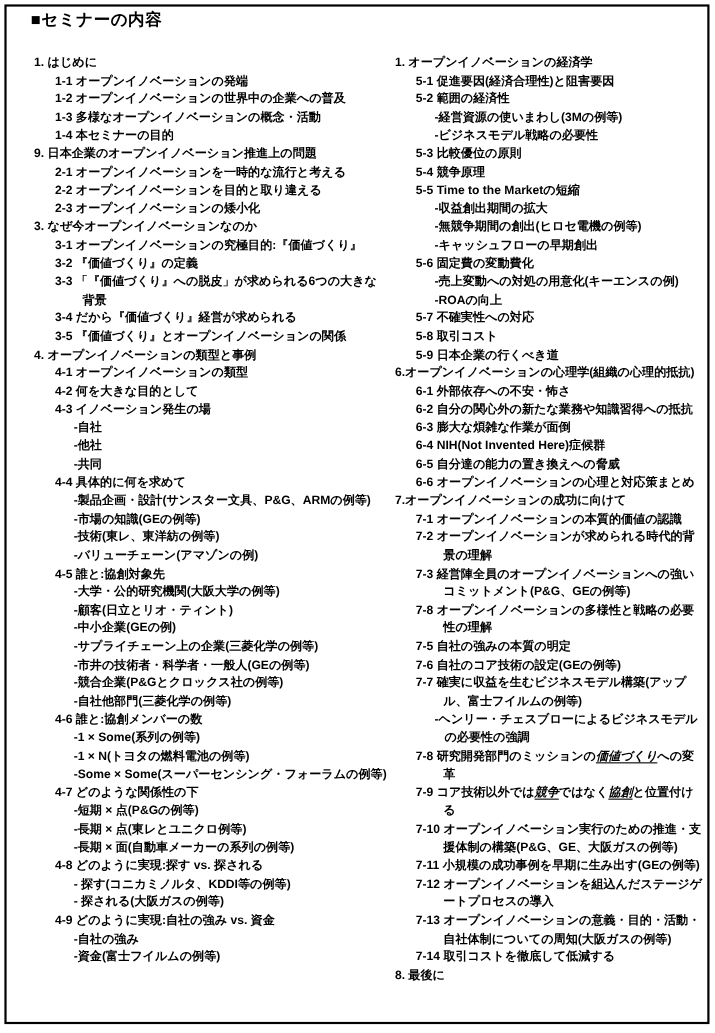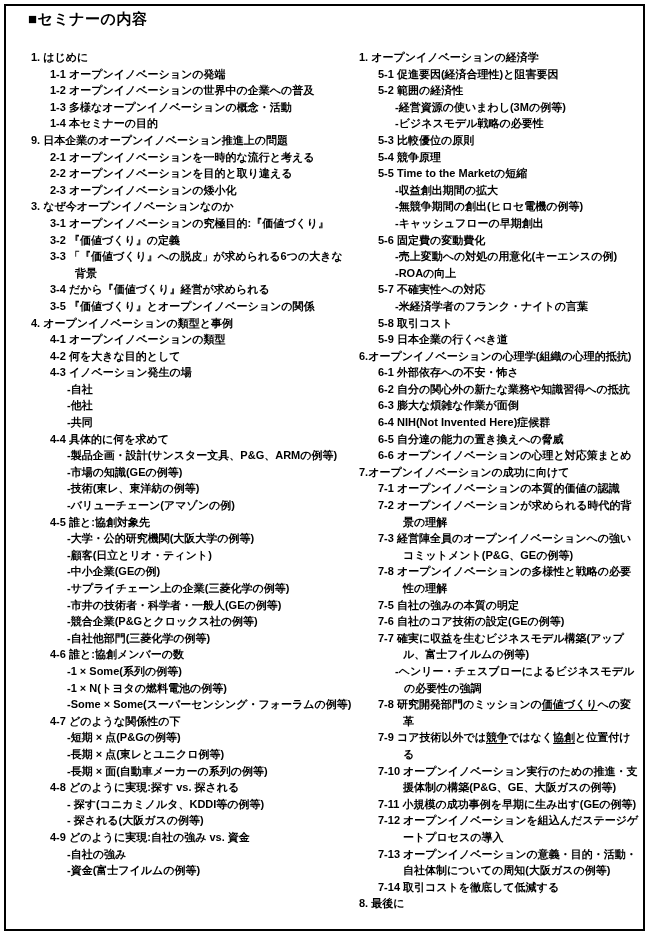--- a/index.html
+++ b/index.html
@@ -45,20 +45,21 @@
     letter-spacing: 0px;
     color: #000000;
   }
   .l1 { padding-left: 22px; text-indent: -17px; }
   .l2 { padding-left: 49px; text-indent: -25px; }
   .l3 { padding-left: 50px; text-indent: -9px;  }
   .u  {
     text-decoration: underline;
     text-decoration-thickness: 1px;
     text-underline-offset: 2px;
+    font-style: italic;
   }
 </style>
 </head>
 <body>
 
 <div class="page">
   <div class="frame">
     <div class="title">■セミナーの内容</div>
     <div class="cols">
       <div class="col col-left">
@@ -121,21 +122,20 @@
           <div class="item l2">5-3 比較優位の原則</div>
           <div class="item l2">5-4 競争原理</div>
           <div class="item l2">5-5 Time to the Marketの短縮</div>
           <div class="item l3">-収益創出期間の拡大</div>
           <div class="item l3">-無競争期間の創出(ヒロセ電機の例等)</div>
           <div class="item l3">-キャッシュフローの早期創出</div>
           <div class="item l2">5-6 固定費の変動費化</div>
           <div class="item l3">-売上変動への対処の用意化(キーエンスの例)</div>
           <div class="item l3">-ROAの向上</div>
           <div class="item l2">5-7 不確実性への対応</div>
-          <div class="item l3">-米経済学者のフランク・ナイトの言葉</div>
           <div class="item l2">5-8 取引コスト</div>
           <div class="item l2">5-9 日本企業の行くべき道</div>
           <div class="item l1">6.オープンイノベーションの心理学(組織の心理的抵抗)</div>
           <div class="item l2">6-1 外部依存への不安・怖さ</div>
           <div class="item l2">6-2 自分の関心外の新たな業務や知識習得への抵抗</div>
           <div class="item l2">6-3 膨大な煩雑な作業が面倒</div>
           <div class="item l2">6-4 NIH(Not Invented Here)症候群</div>
           <div class="item l2">6-5 自分達の能力の置き換えへの脅威</div>
           <div class="item l2">6-6 オープンイノベーションの心理と対応策まとめ</div>
           <div class="item l1">7.オープンイノベーションの成功に向けて</div>

